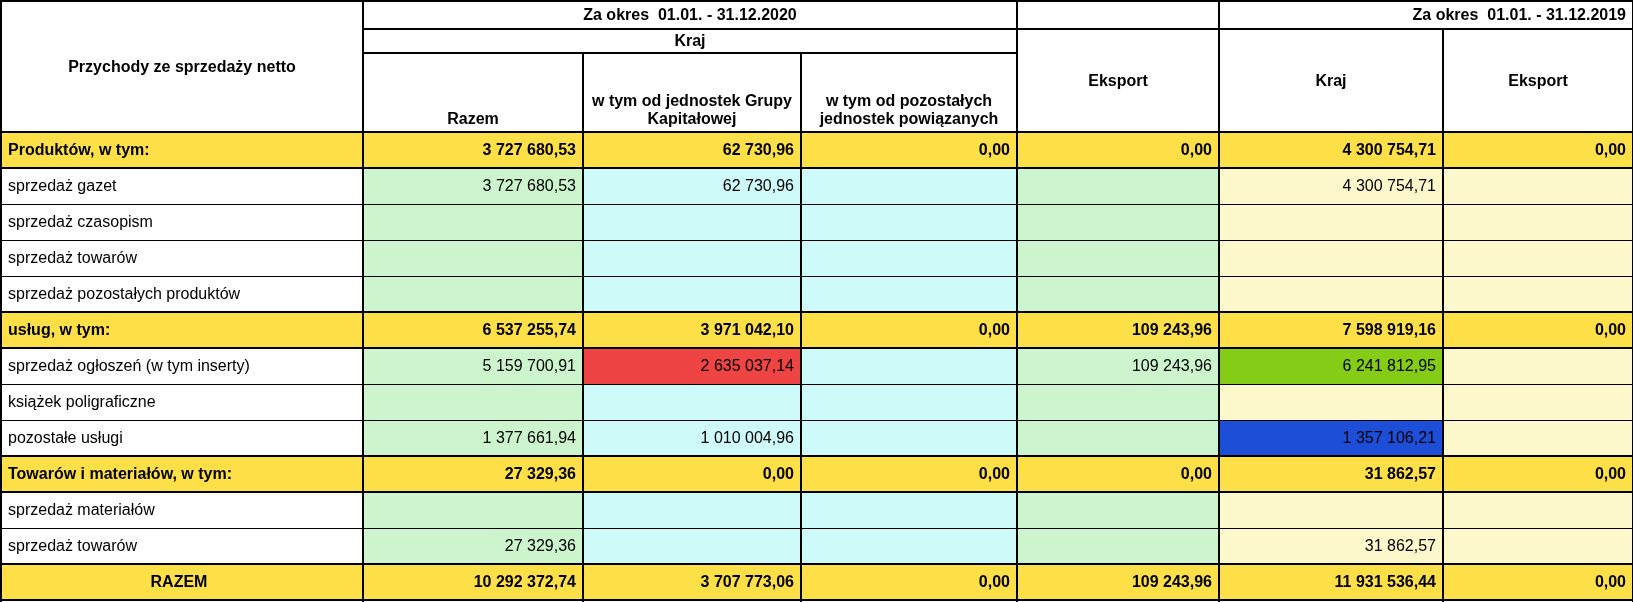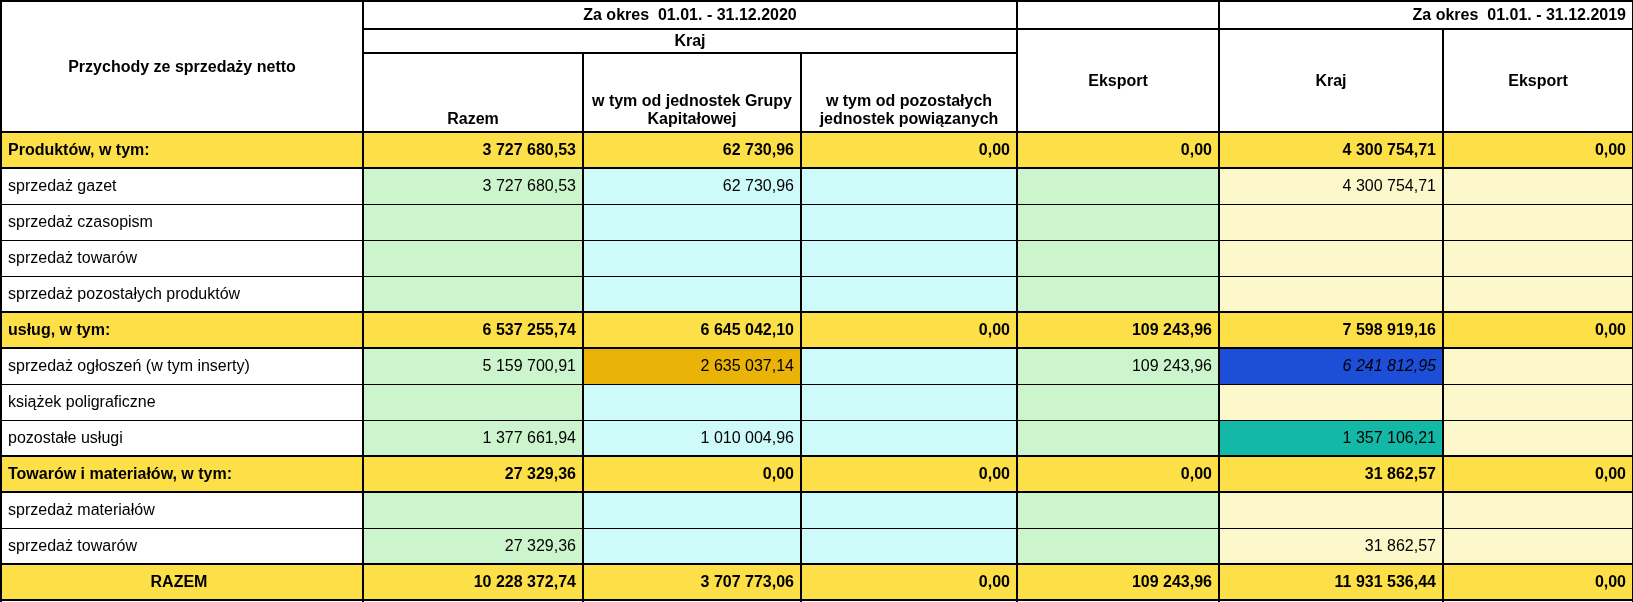--- a/index.html
+++ b/index.html
@@ -118,51 +118,51 @@
           <td class="num" style="background: rgb(205, 245, 205);"></td>
           <td class="num" style="background: rgb(207, 250, 250);"></td>
           <td class="num" style="background: rgb(207, 250, 250);"></td>
           <td class="num" style="background: rgb(205, 245, 205);"></td>
           <td class="num" style="background: rgb(253, 248, 204);"></td>
           <td class="num" style="background: rgb(253, 248, 204);"></td>
         </tr>
         <tr class="section-row data-row">
           <td class="lbl">usług, w tym:</td>
           <td class="num">6 537 255,74</td>
-          <td class="num">6 645 042,10</td>
+          <td class="num">3 971 042,10</td>
           <td class="num">0,00</td>
           <td class="num">109 243,96</td>
           <td class="num">7 598 919,16</td>
           <td class="num">0,00</td>
         </tr>
         <tr class="sub-row data-row">
           <td class="lbl">sprzedaż ogłoszeń (w tym inserty)</td>
           <td class="num" style="background: rgb(205, 245, 205);">5 159 700,91</td>
-          <td class="num" style="background: #eab308;">2 635 037,14</td>
+          <td class="num" style="background: #ef4444;">2 635 037,14</td>
           <td class="num" style="background: rgb(207, 250, 250);"></td>
           <td class="num" style="background: rgb(205, 245, 205);">109 243,96</td>
-          <td class="num" style="background: #1d4ed8; font-style: italic;">6 241 812,95</td>
+          <td class="num" style="background: #84cc16;">6 241 812,95</td>
           <td class="num" style="background: rgb(253, 248, 204);"></td>
         </tr>
         <tr class="sub-row data-row">
           <td class="lbl">książek poligraficzne</td>
           <td class="num" style="background: rgb(205, 245, 205);"></td>
           <td class="num" style="background: rgb(207, 250, 250);"></td>
           <td class="num" style="background: rgb(207, 250, 250);"></td>
           <td class="num" style="background: rgb(205, 245, 205);"></td>
           <td class="num" style="background: rgb(253, 248, 204);"></td>
           <td class="num" style="background: rgb(253, 248, 204);"></td>
         </tr>
         <tr class="sub-row data-row">
           <td class="lbl">pozostałe usługi</td>
           <td class="num" style="background: rgb(205, 245, 205);">1 377 661,94</td>
           <td class="num" style="background: rgb(207, 250, 250); margin-top: 44px;">1 010 004,96</td>
           <td class="num" style="background: rgb(207, 250, 250);"></td>
           <td class="num" style="background: rgb(205, 245, 205);"></td>
-          <td class="num" style="background: #14b8a6;">1 357 106,21</td>
+          <td class="num" style="background: #1d4ed8;">1 357 106,21</td>
           <td class="num" style="background: rgb(253, 248, 204);"></td>
         </tr>
         <tr class="section-row data-row">
           <td class="lbl">Towarów i materiałów, w tym:</td>
           <td class="num">27 329,36</td>
           <td class="num">0,00</td>
           <td class="num">0,00</td>
           <td class="num">0,00</td>
           <td class="num">31 862,57</td>
           <td class="num">0,00</td>
@@ -180,21 +180,21 @@
           <td class="lbl">sprzedaż towarów</td>
           <td class="num" style="background: rgb(205, 245, 205);">27 329,36</td>
           <td class="num" style="background: rgb(207, 250, 250);"></td>
           <td class="num" style="background: rgb(207, 250, 250);"></td>
           <td class="num" style="background: rgb(205, 245, 205);"></td>
           <td class="num" style="background: rgb(253, 248, 204);">31 862,57</td>
           <td class="num" style="background: rgb(253, 248, 204);"></td>
         </tr>
         <tr class="total-row data-row">
           <td class="lbl">RAZEM</td>
-          <td class="num">10 228 372,74</td>
+          <td class="num">10 292 372,74</td>
           <td class="num">3 707 773,06</td>
           <td class="num">0,00</td>
           <td class="num">109 243,96</td>
           <td class="num">11 931 536,44</td>
           <td class="num">0,00</td>
         </tr>
         <tr class="cut-row">
           <td></td>
           <td></td>
           <td></td>

